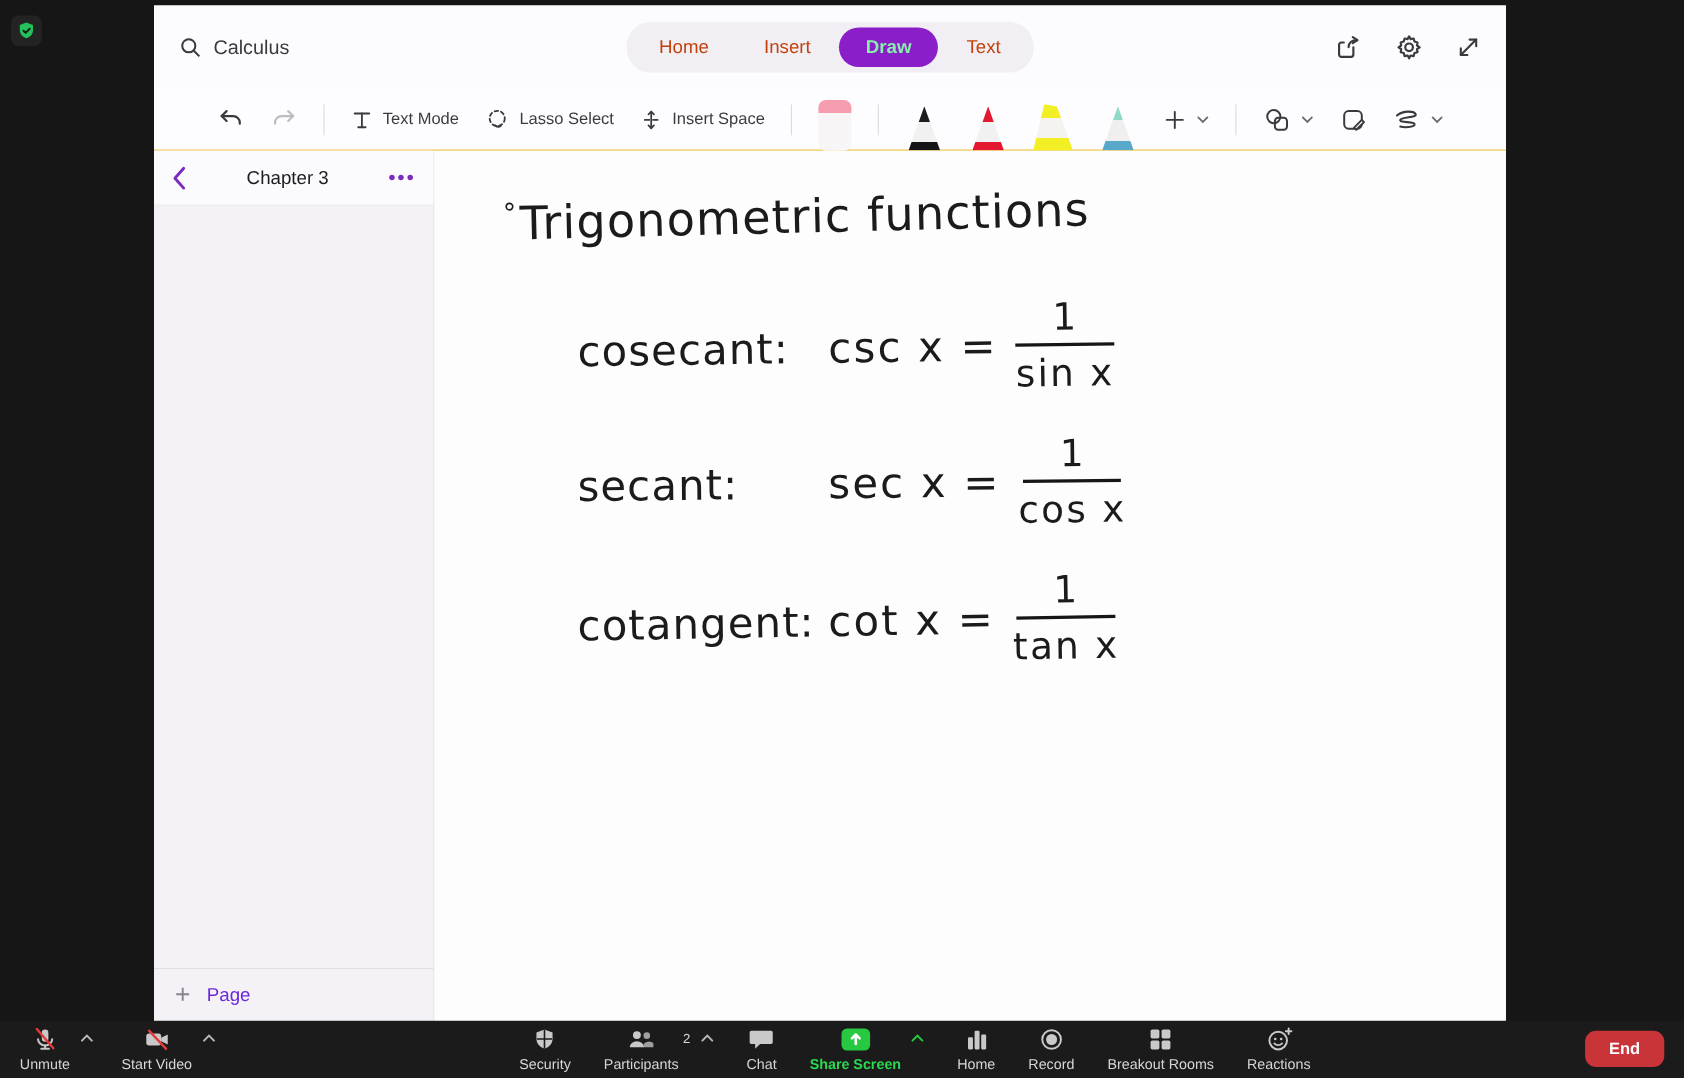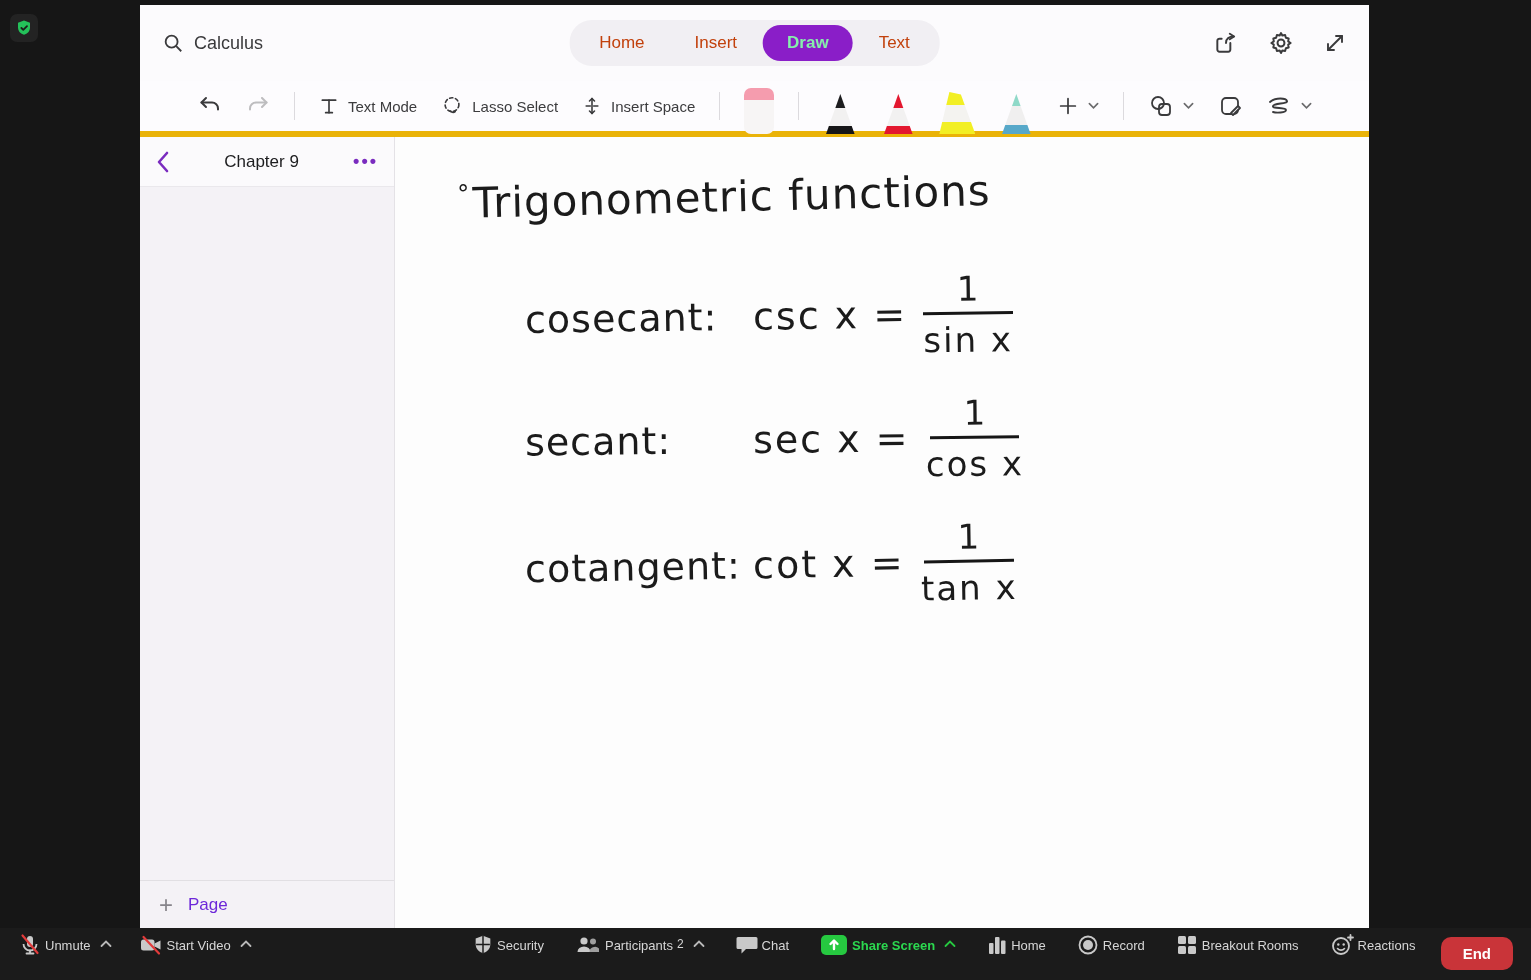--- a/index.html
+++ b/index.html
@@ -21,21 +21,21 @@
   .search input { border:none; outline:none; background:transparent; font-size:18px;
     color:#3a3a3c; width:150px; font-family:"Liberation Sans",sans-serif; }
   .tabs { position:absolute; left:50%; top:50%; transform:translate(-50%,-50%);
     background:#f1eff3; border-radius:22px; padding:5px 6px; display:flex; gap:2px; }
   .tab { padding:8px 24px; font-size:17px; color:#c2410c; border-radius:18px; cursor:default; }
   .tab.active { background:#8a1ec8; color:#86efac; font-weight:700; }
   .win-icons { position:absolute; right:22px; top:50%; transform:translateY(-50%);
     display:flex; gap:29px; align-items:center; }
 
   
-  .drawbar { height:56px; border-bottom:6px solid #eab308; display:flex; align-items:flex-end;
+  .drawbar { height:56px; border-bottom:1px solid #eab308; display:flex; align-items:flex-end;
     flex:0 0 auto; background:#fdfcfe; }
   .db-inner { display:flex; align-items:center; height:100%; margin-left:58px; gap:24px; }
   .vdiv { width:1px; height:28px; background:#dcdade; align-self:center; }
   .tool { display:flex; align-items:center; gap:9px; font-size:15px; color:#3c3c3e; }
   .undo-dim svg { opacity:.32; }
   .pens { display:flex; align-items:flex-end; gap:24px; height:56px; }
   .pen { flex:0 0 auto; }
   .eraser { width:30px; height:46px; border-radius:7px;
     background:linear-gradient(180deg,#f59cae 0 26%, #f7f5f5 26% 100%); }
   .cone { width:34px; height:40px; clip-path:polygon(50% 0,92% 100%,8% 100%); }
@@ -80,21 +80,21 @@
   .f-row.r2 { transform:rotate(-0.6deg); }
   .f-row.r3 { transform:rotate(-1deg); }
   .f-name { width:228px; font-size:38px; letter-spacing:1px; }
   .f-lhs { font-size:38px; margin-right:16px; letter-spacing:2px; }
   .frac { display:inline-flex; flex-direction:column; align-items:center; }
   .frac .num { font-size:34px; padding:0 34px 3px; border-bottom:3.5px solid #161616; }
   .frac .den { font-size:34px; padding-top:5px; letter-spacing:2px; }
 
   
   .zbar { position:absolute; left:0; bottom:0; width:1531px; height:52px; background:#1b1b1b; }
-  .zitem { display:flex; flex-direction:row; align-items:center; gap:3px; }
+  .zitem { display:flex; flex-direction:column; align-items:center; gap:3px; }
   .zlabel { font-size:13px; color:#d6d6d6; white-space:nowrap; }
   .zgroup { display:flex; align-items:flex-start; }
   .zcaret { margin:7px 0 0 9px; }
   .zb-left { position:absolute; left:18px; top:5px; display:flex; gap:26px; }
   .zb-center { position:absolute; left:472px; top:5px; display:flex; gap:30px; align-items:flex-start; }
   .green .zlabel { color:#2bd84f;font-weight:bold; }
   .end-btn { position:absolute; right:18px; top:9px; background:#c93439; color:#fff;
     font-size:15px; font-weight:700; padding:8px 22px; border-radius:10px; border:none; }
   .pcount { font-size:12px; color:#d6d6d6; margin:4px 0 0 4px; }
   svg { display:block; }
@@ -260,21 +260,21 @@
 
   <div class="content">
 
     <div class="sidebar">
       <div class="sb-head">
         <span>
           <svg width="14" height="22" viewBox="0 0 14 22" fill="none" stroke="#7a2bbf" stroke-width="2.6" stroke-linecap="round" stroke-linejoin="round">
               <path d="M11 2 L3 11 L11 20"></path>
             </svg>
         </span>
-        <span class="sb-title">Chapter 9</span>
+        <span class="sb-title">Chapter 3</span>
         <span class="sb-more">•••</span>
       </div>
       <div class="sb-spacer"></div>
       <div class="sb-foot">
         <span class="sb-plus">+</span>
         <span class="sb-page">Page</span>
       </div>
     </div>
 
     <div class="canvas">

